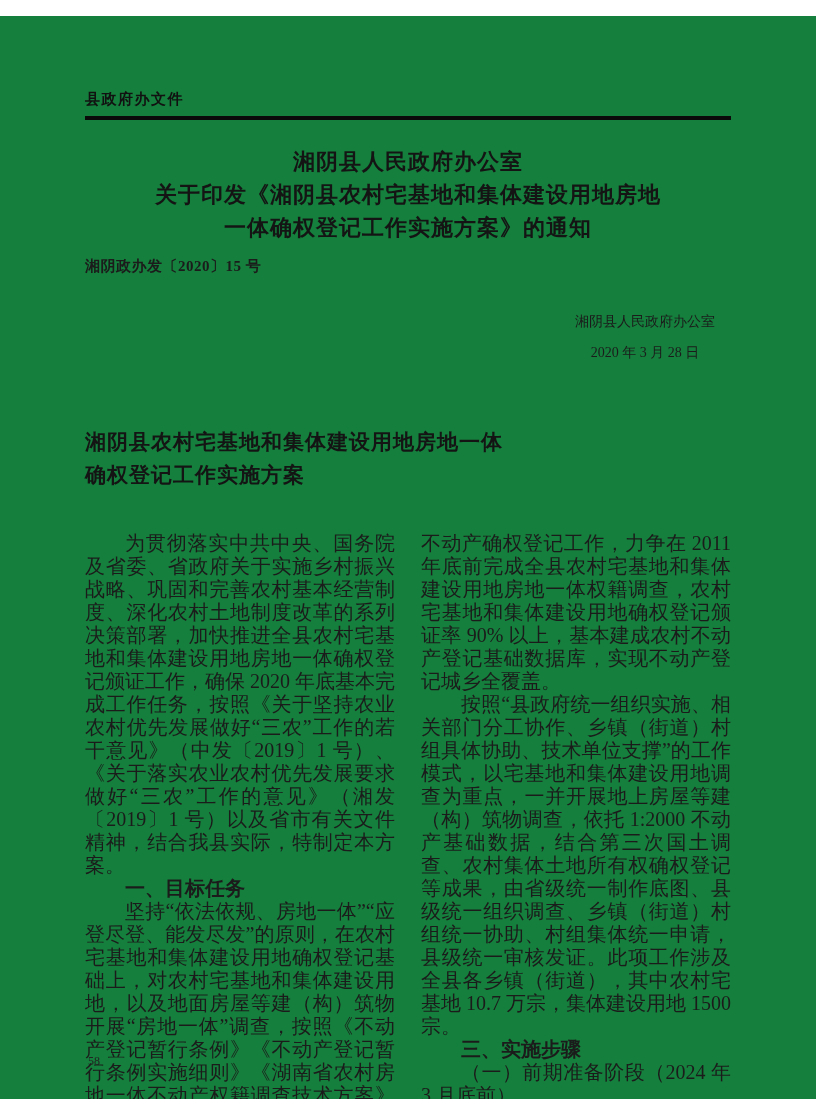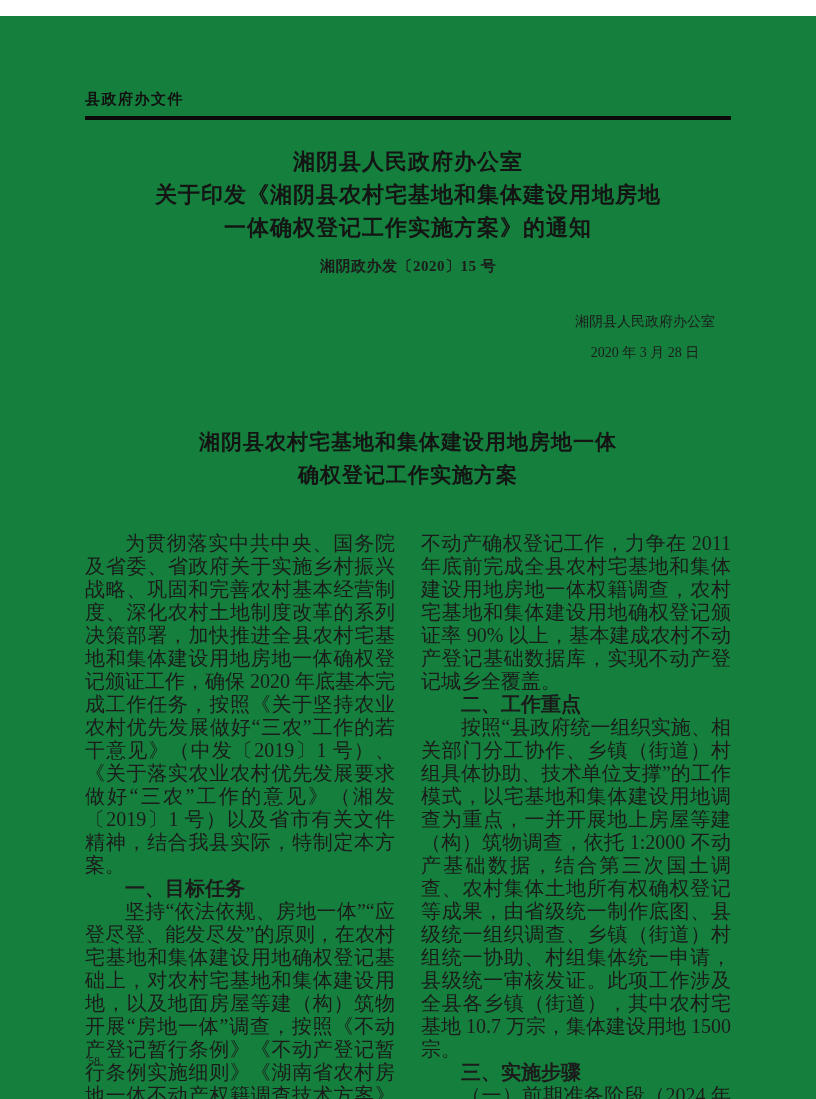--- a/index.html
+++ b/index.html
@@ -35,21 +35,20 @@
     text-align: center;
     font-size: 22px;
     font-weight: bold;
     line-height: 33px;
     letter-spacing: 1px;
     color: #141414;
   }
 
   .doc-number {
     margin-top: 13px;
-    text-align: center;
     font-size: 15px;
     font-weight: bold;
     letter-spacing: 0.5px;
   }
 
   .notice-body {
     margin-top: 24px;
     font-size: 14px;
     line-height: 26px;
     text-align: justify;
@@ -63,21 +62,21 @@
     margin-right: 16px;
     width: -moz-fit-content;
     width: fit-content;
     text-align: center;
     font-size: 14px;
     line-height: 31px;
   }
 
   .plan-title {
     margin-top: 58px;
-    text-align: center;
+    text-align: left;
     font-size: 21px;
     font-weight: bold;
     line-height: 33px;
     letter-spacing: 1px;
     color: #141414;
   }
 
   .columns {
     display: flex;
     gap: 26px;
@@ -132,21 +131,20 @@
   <div class="columns">
 
     <div class="column">
       <p class="para">为贯彻落实中共中央、国务院及省委、省政府关于实施乡村振兴战略、巩固和完善农村基本经营制度、深化农村土地制度改革的系列决策部署，加快推进全县农村宅基地和集体建设用地房地一体确权登记颁证工作，确保 2020 年底基本完成工作任务，按照《关于坚持农业农村优先发展做好“三农”工作的若干意见》（中发〔2019〕1 号）、《关于落实农业农村优先发展要求做好“三农”工作的意见》（湘发〔2019〕1 号）以及省市有关文件精神，结合我县实际，特制定本方案。</p>
       <p class="para heading">一、目标任务</p>
       <p class="para">坚持“依法依规、房地一体”“应登尽登、能发尽发”的原则，在农村宅基地和集体建设用地确权登记基础上，对农村宅基地和集体建设用地，以及地面房屋等建（构）筑物开展“房地一体”调查，按照《不动产登记暂行条例》《不动产登记暂行条例实施细则》《湖南省农村房地一体不动产权籍调查技术方案》等有关程序和要求开展</p>
     </div>
 
     <div class="column">
       <p class="para no-indent">不动产确权登记工作，力争在 2011 年底前完成全县农村宅基地和集体建设用地房地一体权籍调查，农村宅基地和集体建设用地确权登记颁证率 90% 以上，基本建成农村不动产登记基础数据库，实现不动产登记城乡全覆盖。</p>
-      <p class="para heading">二、工作重点</p>
       <p class="para">按照“县政府统一组织实施、相关部门分工协作、乡镇（街道）村组具体协助、技术单位支撑”的工作模式，以宅基地和集体建设用地调查为重点，一并开展地上房屋等建（构）筑物调查，依托 1:2000 不动产基础数据，结合第三次国土调查、农村集体土地所有权确权登记等成果，由省级统一制作底图、县级统一组织调查、乡镇（街道）村组统一协助、村组集体统一申请，县级统一审核发证。此项工作涉及全县各乡镇（街道），其中农村宅基地 10.7 万宗，集体建设用地 1500 宗。</p>
       <p class="para heading">三、实施步骤</p>
       <p class="para">（一）前期准备阶段（2024 年 3 月底前）。</p>
     </div>
 
   </div>
 
   <div class="page-number">58</div>
 
 </div>

